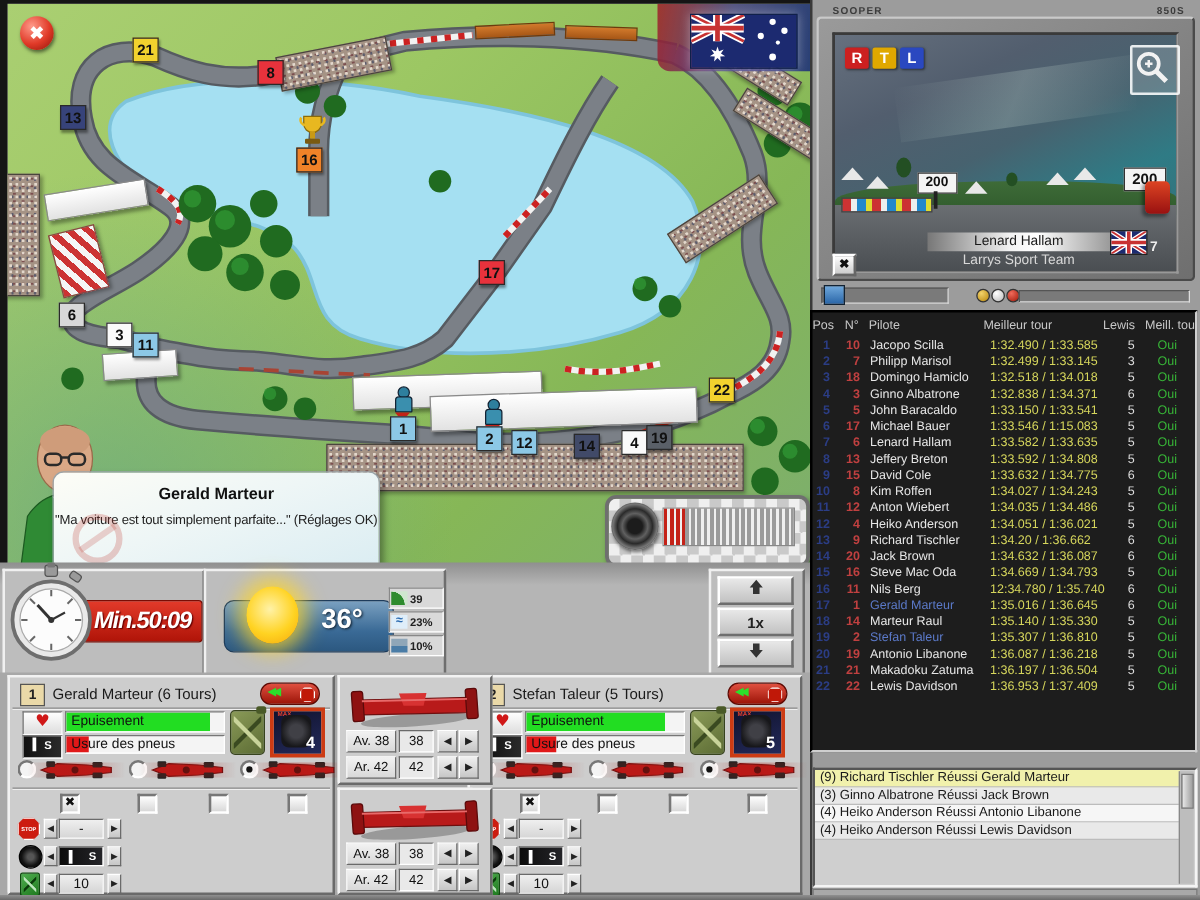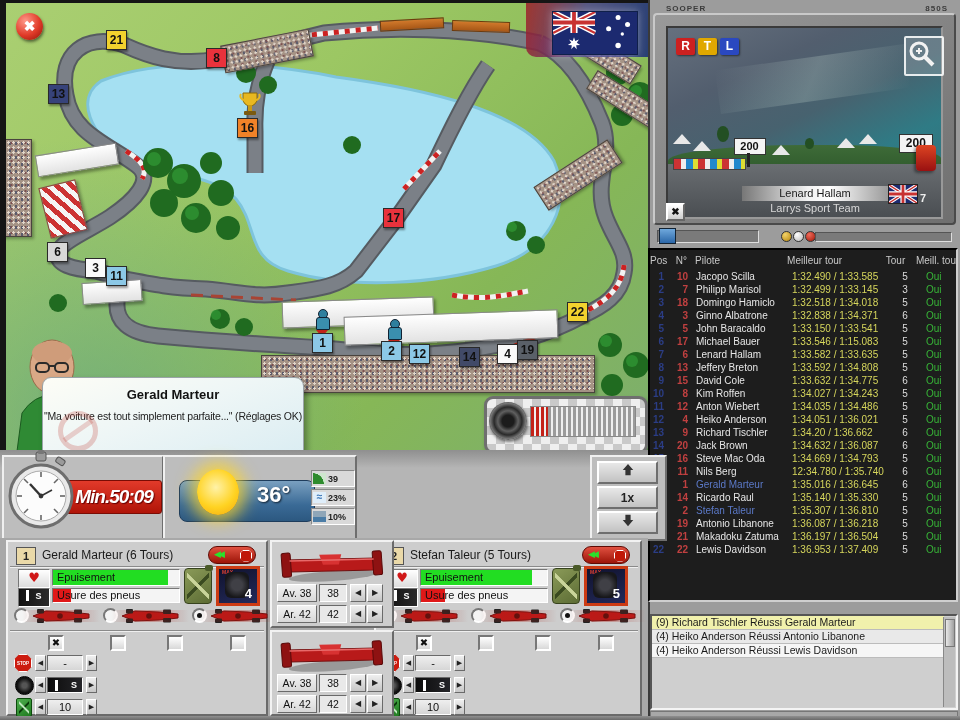--- a/index.html
+++ b/index.html
@@ -124,21 +124,21 @@
   .wstat{height:15px;margin-bottom:2px;background:#d9d9d9;border:1px solid;border-color:#888 #fff #fff #888;display:flex;align-items:center;font-size:9px;font-weight:bold;color:#222;}
   .wicon{width:13px;height:11px;margin:0 2px 0 1px;flex:none;}
   .wicon.track{background:radial-gradient(circle at 0 100%,#2e8b2e 62%,#cfe6cf 64%);}
   .wicon.hum{background:#dfeefa;color:#2a6ab0;font-size:10px;line-height:9px;text-align:center;font-weight:bold;}
   .wicon.rain{background:linear-gradient(180deg,#8fa6b8 55%,#4a7ca6 55%);}
   #sessionPanel{left:356px;top:455px;width:206px;height:82px;}
   #sessionInner{position:absolute;left:5px;top:5px;right:5px;bottom:5px;background:#cfcfcf;border:1px solid;border-color:#fff #777 #777 #fff;text-align:center;color:#222;}
   #sessTitle{margin-top:6px;font-size:17.5px;font-weight:bold;letter-spacing:-.6px;color:#1c1c1c;}
   #sessLoc{margin-top:4px;font-size:12px;font-weight:bold;}
   #sessDate{margin-top:2px;font-size:12px;font-weight:bold;}
-  #speedPanel{left:590px;top:455px;width:73px;height:82px;text-decoration:underline;}
+  #speedPanel{left:567px;top:455px;width:73px;height:82px;text-decoration:underline;}
   .spdbtn{position:absolute;left:5px;width:61px;height:23px;background:linear-gradient(180deg,#e8e8e8,#c2c2c2);border:2px solid;border-color:#fff #6e6e6e #6e6e6e #fff;
      box-sizing:border-box;text-align:center;font-weight:bold;font-size:12px;color:#222;line-height:18px;cursor:pointer;}
 
   
   #bottomband{left:0;top:538px;width:648px;height:182px;background:#a8a8a8;}
   .dpanel{position:absolute;top:540px;height:176px;background:#cdcdcd;border:2px solid;border-color:#f2f2f2 #6a6a6a #6a6a6a #f2f2f2;box-sizing:border-box;}
   .wpanel{position:absolute;left:270px;width:124px;background:#cdcdcd;border:2px solid;border-color:#f2f2f2 #6a6a6a #6a6a6a #f2f2f2;box-sizing:border-box;}
   .badge{position:absolute;left:8px;top:5px;width:18px;height:16px;background:#ead9a8;border:1px solid #555;text-align:center;line-height:16px;font-size:11px;font-weight:bold;color:#222;}
   .dname{position:absolute;left:34px;top:6px;font-size:12px;color:#1a1a1a;white-space:nowrap;}
   .pill{position:absolute;right:10px;top:4px;width:46px;height:16px;border-radius:9px;background:linear-gradient(180deg,#e05040,#9c1408);border:1px solid #5e0a04;}
@@ -430,21 +430,21 @@
     <div class="avdot" style="left:152px;background:radial-gradient(circle at 35% 30%,#f06a5a,#a01808);"></div>
     <div id="ctrlGroove2"></div>
   </div>
 
   <div id="tableFrame" class="abs">
     <div class="t-head">
       <span class="t-pos">Pos</span>
       <span class="t-num">N°</span>
       <span class="t-name">Pilote</span>
       <span class="t-time">Meilleur tour</span>
-      <span class="t-tour">Tour</span>
+      <span class="t-tour">Lewis</span>
       <span class="t-oui">Meill. tou</span>
     </div>
     <div id="timing-rows">
         <div class="t-row">
           <span class="t-pos">1</span>
           <span class="t-num">10</span>
           <span class="t-name">Jacopo Scilla</span>
           <span class="t-time">1:32.490 / 1:33.585</span>
           <span class="t-tour">5</span>
           <span class="t-oui">Oui</span>
@@ -573,21 +573,21 @@
           <span class="t-pos">17</span>
           <span class="t-num">1</span>
           <span class="t-name player">Gerald Marteur</span>
           <span class="t-time">1:35.016 / 1:36.645</span>
           <span class="t-tour">6</span>
           <span class="t-oui">Oui</span>
         </div>
         <div class="t-row">
           <span class="t-pos">18</span>
           <span class="t-num">14</span>
-          <span class="t-name">Ricardo Raul</span>
+          <span class="t-name">Marteur Raul</span>
           <span class="t-time">1:35.140 / 1:35.330</span>
           <span class="t-tour">5</span>
           <span class="t-oui">Oui</span>
         </div>
         <div class="t-row">
           <span class="t-pos">19</span>
           <span class="t-num">2</span>
           <span class="t-name player">Stefan Taleur</span>
           <span class="t-time">1:35.307 / 1:36.810</span>
           <span class="t-tour">5</span>
@@ -616,20 +616,21 @@
           <span class="t-time">1:36.953 / 1:37.409</span>
           <span class="t-tour">5</span>
           <span class="t-oui">Oui</span>
         </div>
       </div>
   </div>
 
   <div id="msgFrame" class="abs">
     <div id="messages-list" style="margin-right:12px;">
         <div class="msg-row hl">(9) Richard Tischler Réussi Gerald Marteur</div>
+        <div class="msg-row">(3) Ginno Albatrone Réussi Jack Brown</div>
         <div class="msg-row">(4) Heiko Anderson Réussi Antonio Libanone</div>
         <div class="msg-row">(4) Heiko Anderson Réussi Lewis Davidson</div>
       </div>
     <div id="msgScroll">
         <div id="msgThumb"></div>
       </div>
   </div>
   <div id="botScroll" class="abs"></div>
 
   <div id="hudstrip" class="abs"></div>

